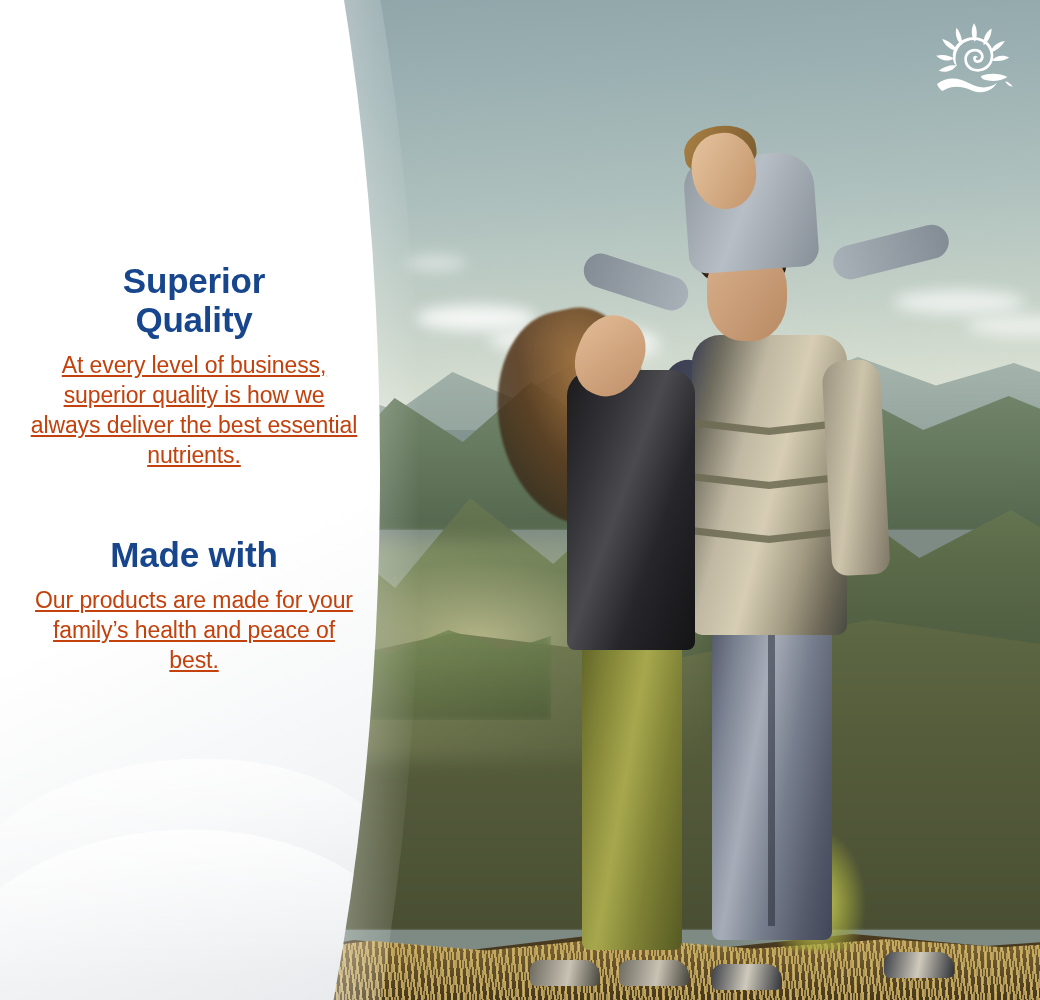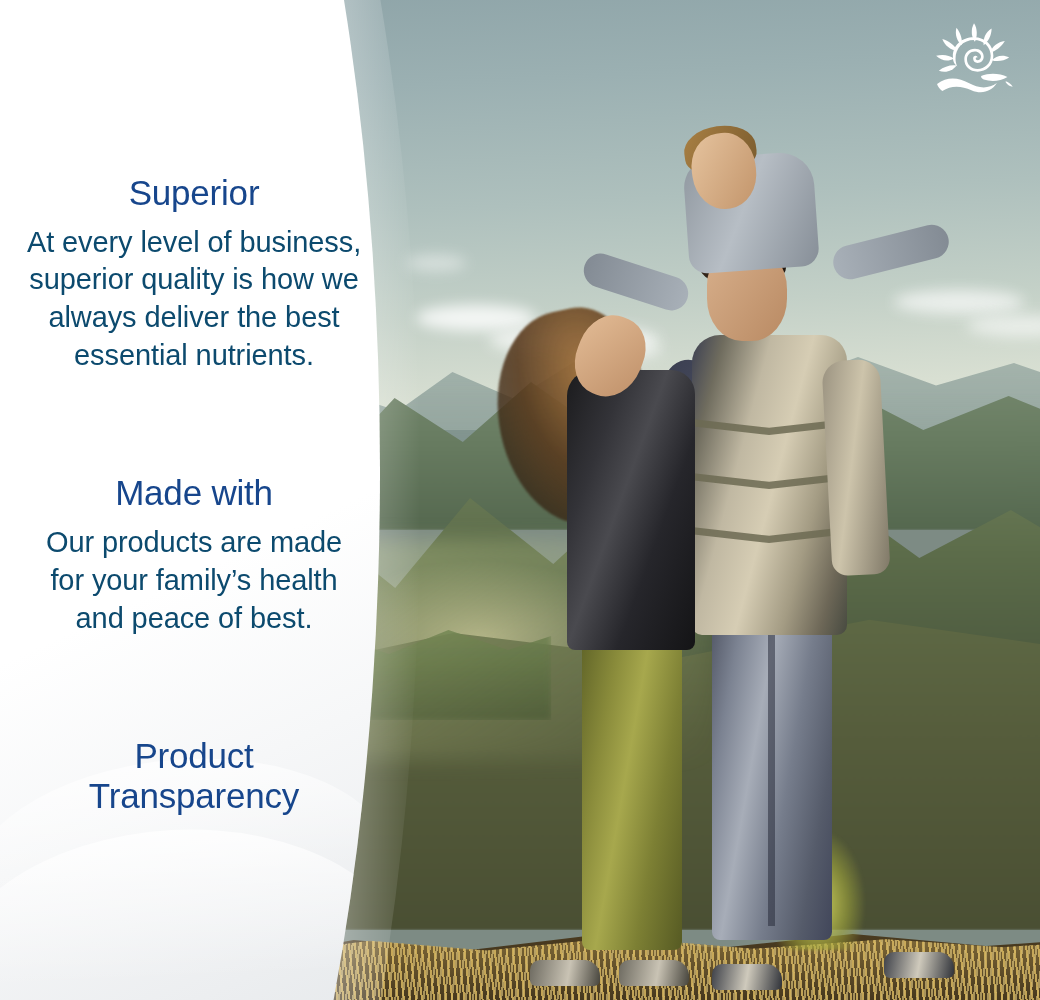--- a/index.html
+++ b/index.html
@@ -213,28 +213,28 @@
     transform:rotate(-5deg);
   }
 
   
   .content {
     position:absolute; left:0; top:0; width:400px; height:100%;
     display:flex; flex-direction:column; justify-content:center;
     padding:0 38px 0 26px;
   }
   .block { text-align:center; }
-  .block + .block { margin-top:99px; }
+  .block + .block { margin-top:64px; }
   .block h2 {
-    font-size:35px; font-weight:400; line-height:1.14;
+    font-size:35px; font-weight:700; line-height:1.14;
     color:#17468c; letter-spacing:-.2px; margin-bottom:11px;
   }
   .block p {
-    font-size:29px; font-weight:500; line-height:1.30;
-    color:#0c4a6e; letter-spacing:-.1px;
+    font-size:23px; font-weight:500; line-height:1.30;
+    color:#c2410c; letter-spacing:-.1px;text-decoration:underline;
   }
 
   
   .logo { position:absolute; right:20px; top:18px; width:92px; height:88px; }
 </style>
 </head>
 <body>
 
 <div class="poster">
 
@@ -322,32 +322,29 @@
   <div class="panel">
     <div class="panel-swoosh2"></div>
     <div class="panel-swoosh"></div>
   </div>
 
   <div class="content">
 
     <div class="block">
       <h2>
         <span>Superior</span><br>
+        <span>Quality</span>
       </h2>
       <p>At every level of business, superior quality is how we always deliver the best essential nutrients.</p>
     </div>
 
     <div class="block">
       <h2>
         <span>Made with</span><br>
       </h2>
       <p>Our products are made for your family’s health and peace of best.</p>
     </div>
 
     <div class="block">
-      <h2>
-        <span>Product</span><br>
-        <span>Transparency</span>
-      </h2>
     </div>
 
   </div>
 </div>
 
 </body></html>

